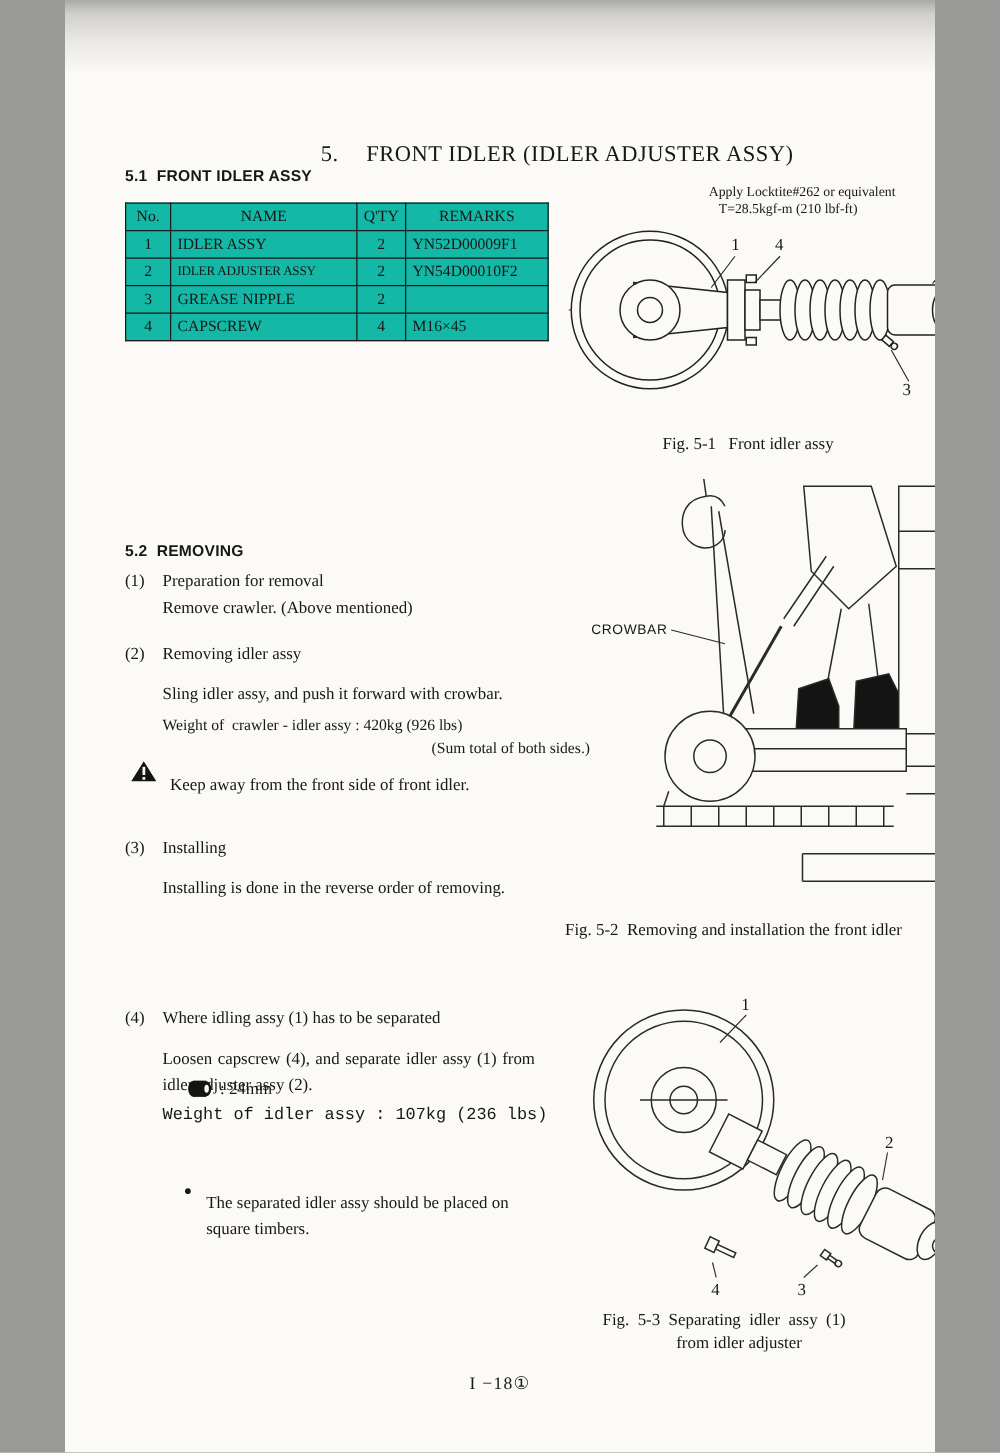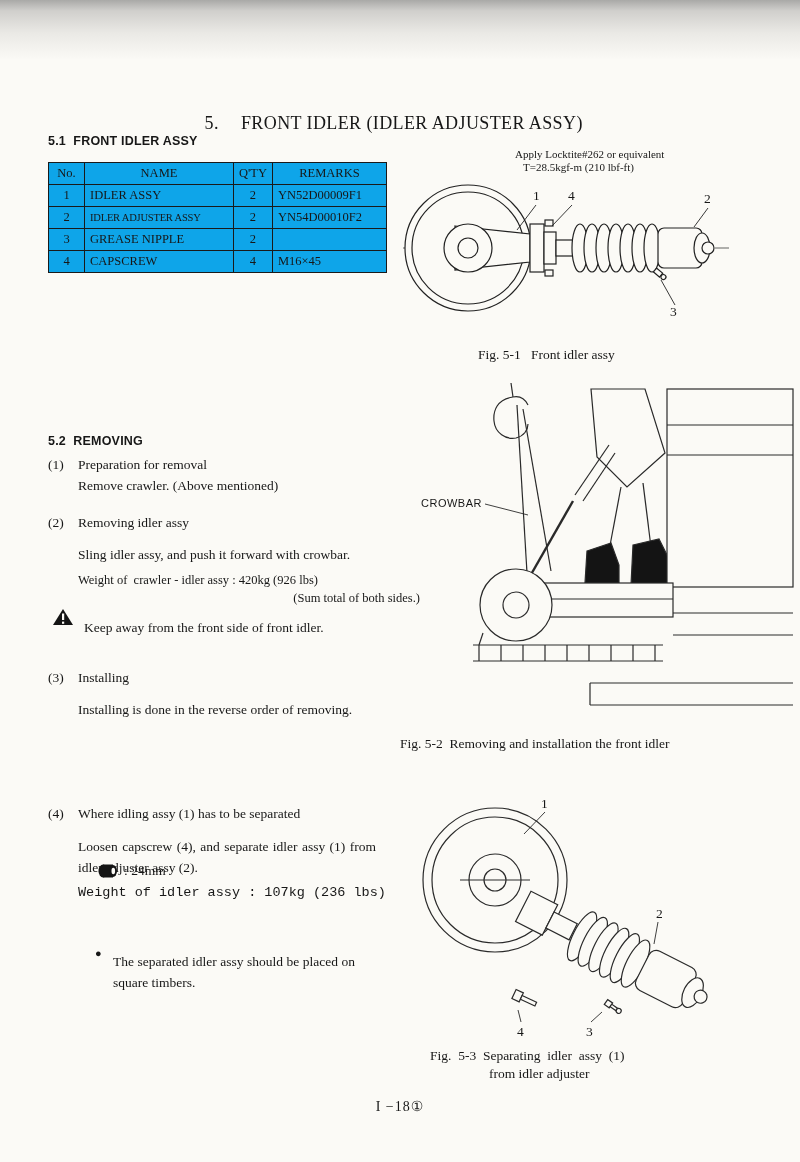--- a/index.html
+++ b/index.html
@@ -1,32 +1,32 @@
 <!DOCTYPE html>
 <html><head>
 <meta charset="utf-8">
 <style>
   * { margin:0; padding:0; box-sizing:border-box; }
   html, body { background:#9a9a98; }
-  .page { position:relative; width:800px; height:1162px; margin:0 auto;
+  .page { position:relative; width:696px; height:1162px; margin:0 auto;
           background:#fbfaf6; color:#171717;
           font-family:"Liberation Serif", serif; overflow:hidden; }
   .scan-top { position:absolute; left:0; top:0; width:100%; height:60px;
           background:linear-gradient(180deg,#a9a9a7 0%,#d0cfcc 18%,#eae9e5 55%,#fbfaf6 100%); }
   .abs { position:absolute; }
   .title { font-size:18px; letter-spacing:.4px; white-space:pre-wrap; }
   .title .gap { display:inline-block; width:22px; }
   .sec-head { font-family:"Liberation Sans", sans-serif; font-size:12.5px; font-weight:700;
               letter-spacing:.2px; white-space:pre-wrap; }
   .body13 { font-size:13.5px; line-height:20.5px; }
   .just { text-align:justify;margin-top:12px; }
   .pre { white-space:pre-wrap; }
   .small { font-size:12.5px; }
   .caption { font-size:13.5px; white-space:pre-wrap; }
-  table.parts { border-collapse:collapse; font-size:12.5px; background:#0ea5e9; }
+  table.parts { border-collapse:collapse; font-size:12.5px; background:#14b8a6; }
   .parts th, .parts td { border:1px solid #1a1a1a; height:22px; padding:0 5px; font-weight:normal; }
   .parts th { text-align:center; }
   .parts td.c { text-align:center; }
   .parts td.tight { font-size:10.5px; letter-spacing:-.2px; }
   .fignote { position:absolute; font-family:Liberation Serif, serif; font-size:11px; white-space:nowrap; }
   svg { display:block; }
   svg text { font-family:"Liberation Serif", serif; font-size:13.5px; fill:#171717; }
   svg text.sans { font-family:"Liberation Sans", sans-serif; font-size:11px; letter-spacing:.5px; }
   .footer { left:0; right:0; text-align:center; font-size:14px; letter-spacing:1px; }
   .bullet-dot { font-size:11px; }

